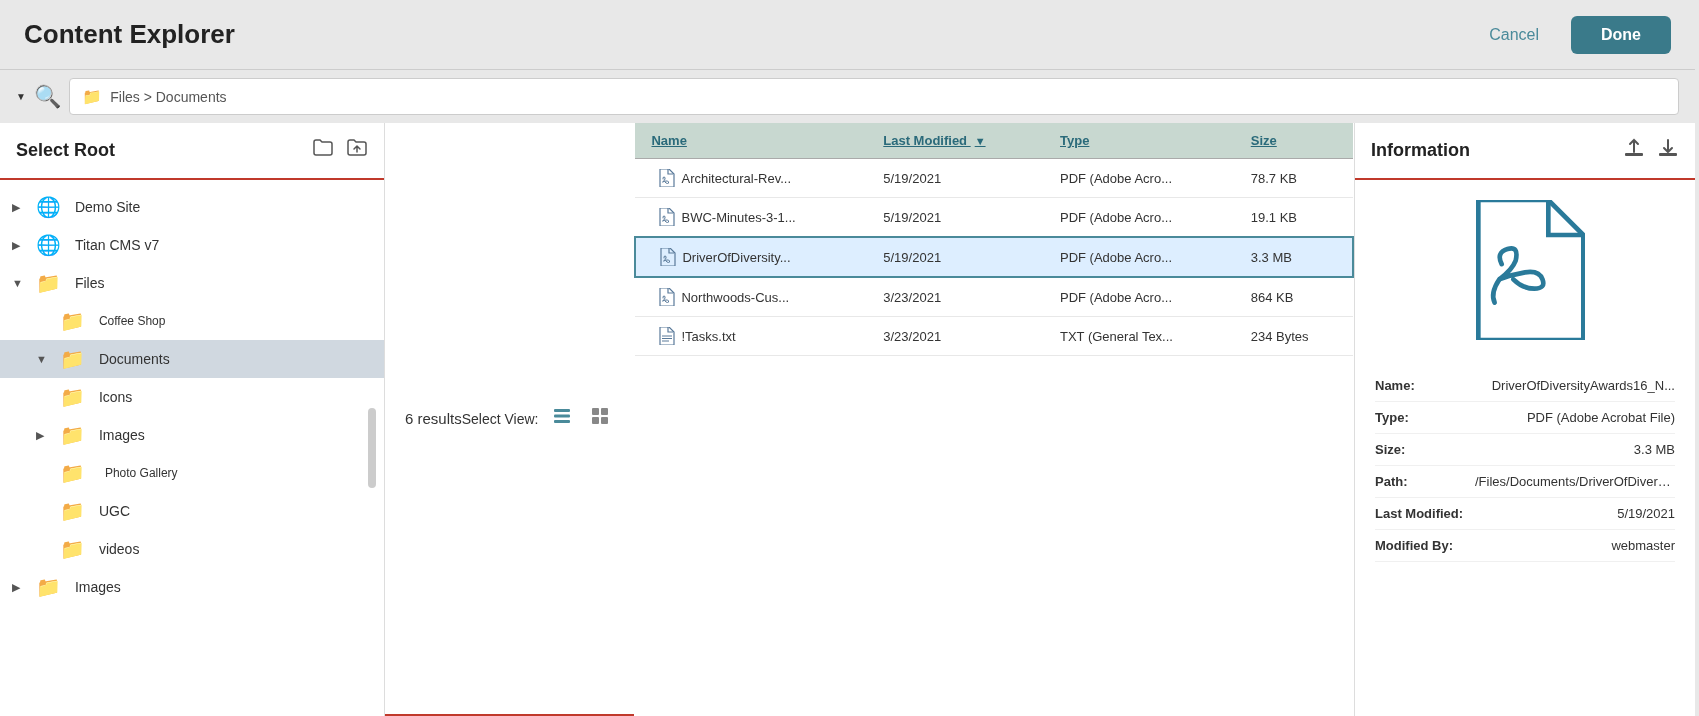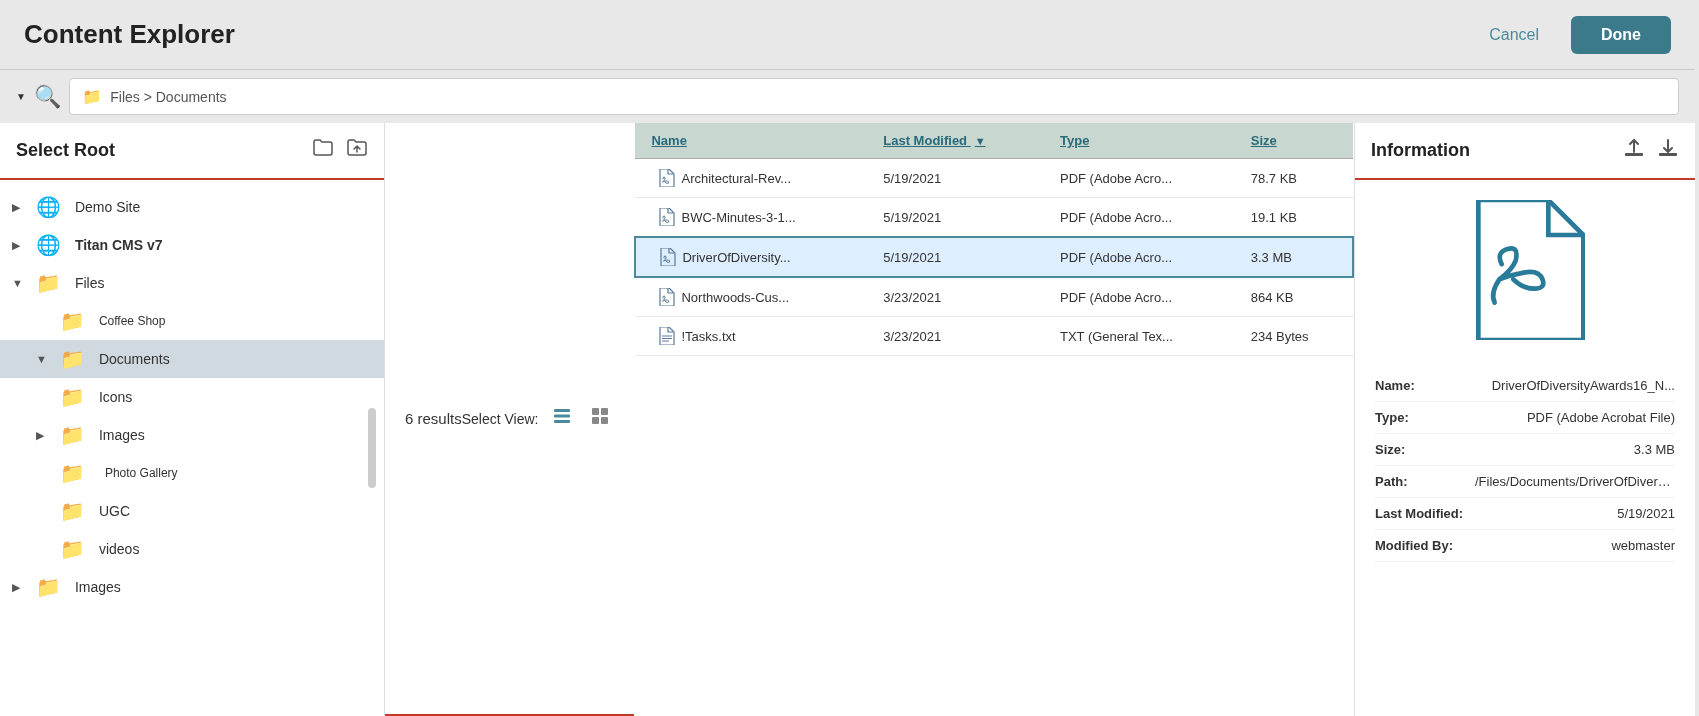--- a/index.html
+++ b/index.html
@@ -122,21 +122,21 @@
 
         <div id="tree-container">
             <div class="tree-item" style="padding-left: 12px;">
               <span style="width:16px;display:inline-block;font-size:11px;color:#555;">▶</span>
               <span style="font-size:20px;">🌐</span>
               <span style="margin-left:6px;font-size:14px;">Demo Site</span>
             </div>
             <div class="tree-item" style="padding-left: 12px;">
               <span style="width:16px;display:inline-block;font-size:11px;color:#555;">▶</span>
               <span style="font-size:20px;">🌐</span>
-              <span style="margin-left:6px;font-size:14px;font-weight:bold;">Titan CMS v7</span>
+              <span style="margin-left:6px;font-size:14px;">Titan CMS v7</span>
             </div>
             <div class="tree-item" style="padding-left: 12px;">
               <span style="width:16px;display:inline-block;font-size:11px;color:#555;">▼</span>
               <span style="font-size:20px;color:#e8a020;">📁</span>
               <span style="margin-left:6px;font-size:14px;">Files</span>
             </div>
             <div class="tree-item" style="padding-left: 36px;">
               <span style="width:16px;display:inline-block;"></span>
               <span style="font-size:20px;color:#e8a020;">📁</span>
               <span style="margin-left:6px;font-size:12px;">Coffee Shop</span>

